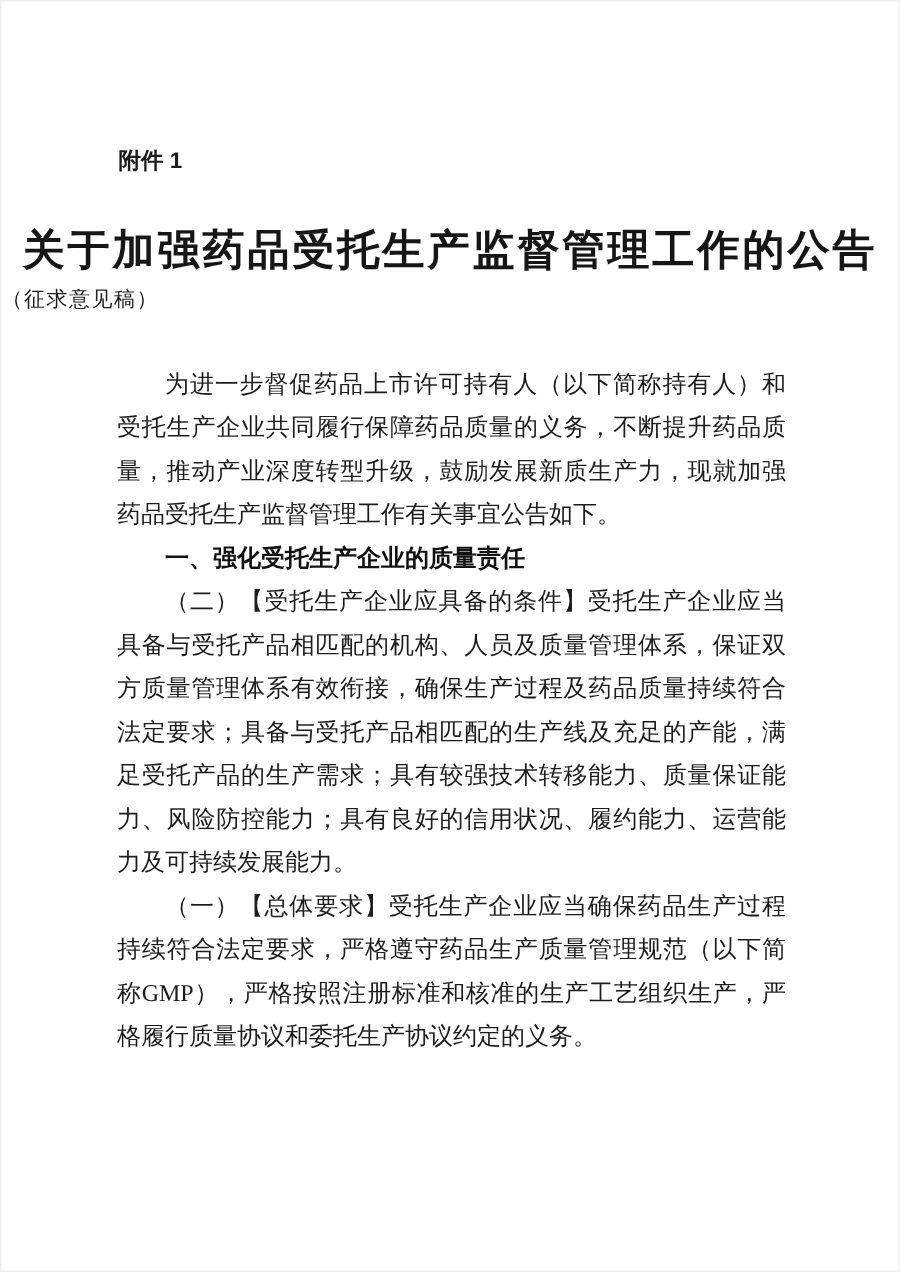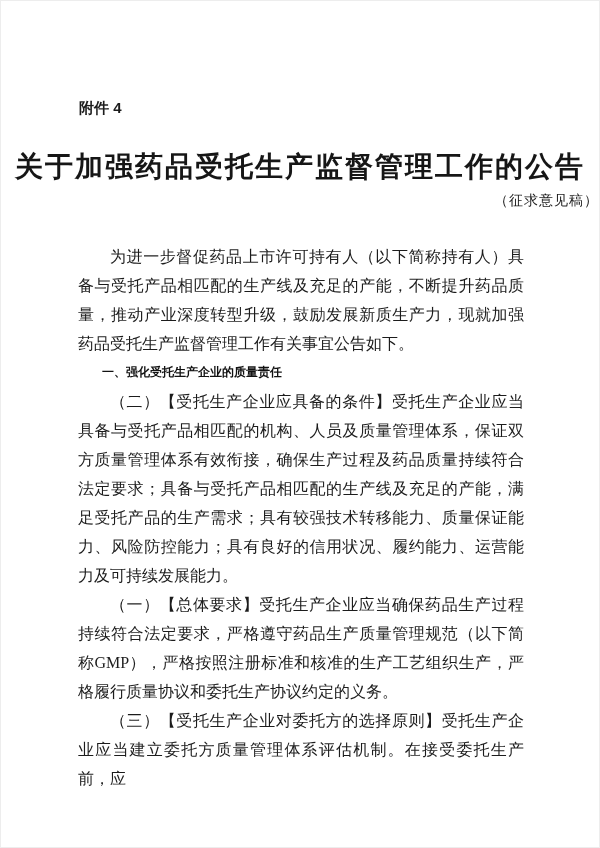--- a/index.html
+++ b/index.html
@@ -40,21 +40,21 @@
     line-height: 32px;
     letter-spacing: 2px;
     color: #161616;
     white-space: nowrap;
   }
   .doc-subtitle {
     position: absolute;
     left: 0;
     top: 190px;
     width: 100%;
-    text-align: right;
+    text-align: left;
     font-family: "Liberation Serif", "DejaVu Serif", serif;
     font-size: 14px;
     line-height: 20px;
     letter-spacing: 1px;
     color: #1c1c1c;
   }
   .doc-body {
     position: absolute;
     left: 77px;
     top: 241px;
@@ -69,41 +69,40 @@
   .doc-body p.intro {
     margin: 0;
     text-indent: 2em;
     word-break: break-all;
   }
   .section-heading {
     margin: 0;
     text-indent: 2em;
     font-family: "Liberation Sans", "DejaVu Sans", sans-serif;
     font-weight: bold;
-    font-size: 12px;
+    font-size: 16px;
     line-height: 29px;
     color: #111111;
   }
 </style>
 </head>
 <body>
 
 <div class="page">
 
-  <div class="attachment-label">附件 4</div>
+  <div class="attachment-label">附件 1</div>
 
   <div class="doc-title">关于加强药品受托生产监督管理工作的公告</div>
 
   <div class="doc-subtitle">（征求意见稿）</div>
 
   <div class="doc-body">
-    <p class="intro">为进一步督促药品上市许可持有人（以下简称持有人）具备与受托产品相匹配的生产线及充足的产能，不断提升药品质量，推动产业深度转型升级，鼓励发展新质生产力，现就加强药品受托生产监督管理工作有关事宜公告如下。</p>
+    <p class="intro">为进一步督促药品上市许可持有人（以下简称持有人）和受托生产企业共同履行保障药品质量的义务，不断提升药品质量，推动产业深度转型升级，鼓励发展新质生产力，现就加强药品受托生产监督管理工作有关事宜公告如下。</p>
 
     <p class="section-heading">一、强化受托生产企业的质量责任</p>
 
     <div>
         <p class="para">（二）【受托生产企业应具备的条件】受托生产企业应当具备与受托产品相匹配的机构、人员及质量管理体系，保证双方质量管理体系有效衔接，确保生产过程及药品质量持续符合法定要求；具备与受托产品相匹配的生产线及充足的产能，满足受托产品的生产需求；具有较强技术转移能力、质量保证能力、风险防控能力；具有良好的信用状况、履约能力、运营能力及可持续发展能力。</p>
         <p class="para">（一）【总体要求】受托生产企业应当确保药品生产过程持续符合法定要求，严格遵守药品生产质量管理规范（以下简称GMP），严格按照注册标准和核准的生产工艺组织生产，严格履行质量协议和委托生产协议约定的义务。</p>
-        <p class="para">（三）【受托生产企业对委托方的选择原则】受托生产企业应当建立委托方质量管理体系评估机制。在接受委托生产前，应</p>
       </div>
   </div>
 
 </div>
 
 </body></html>

